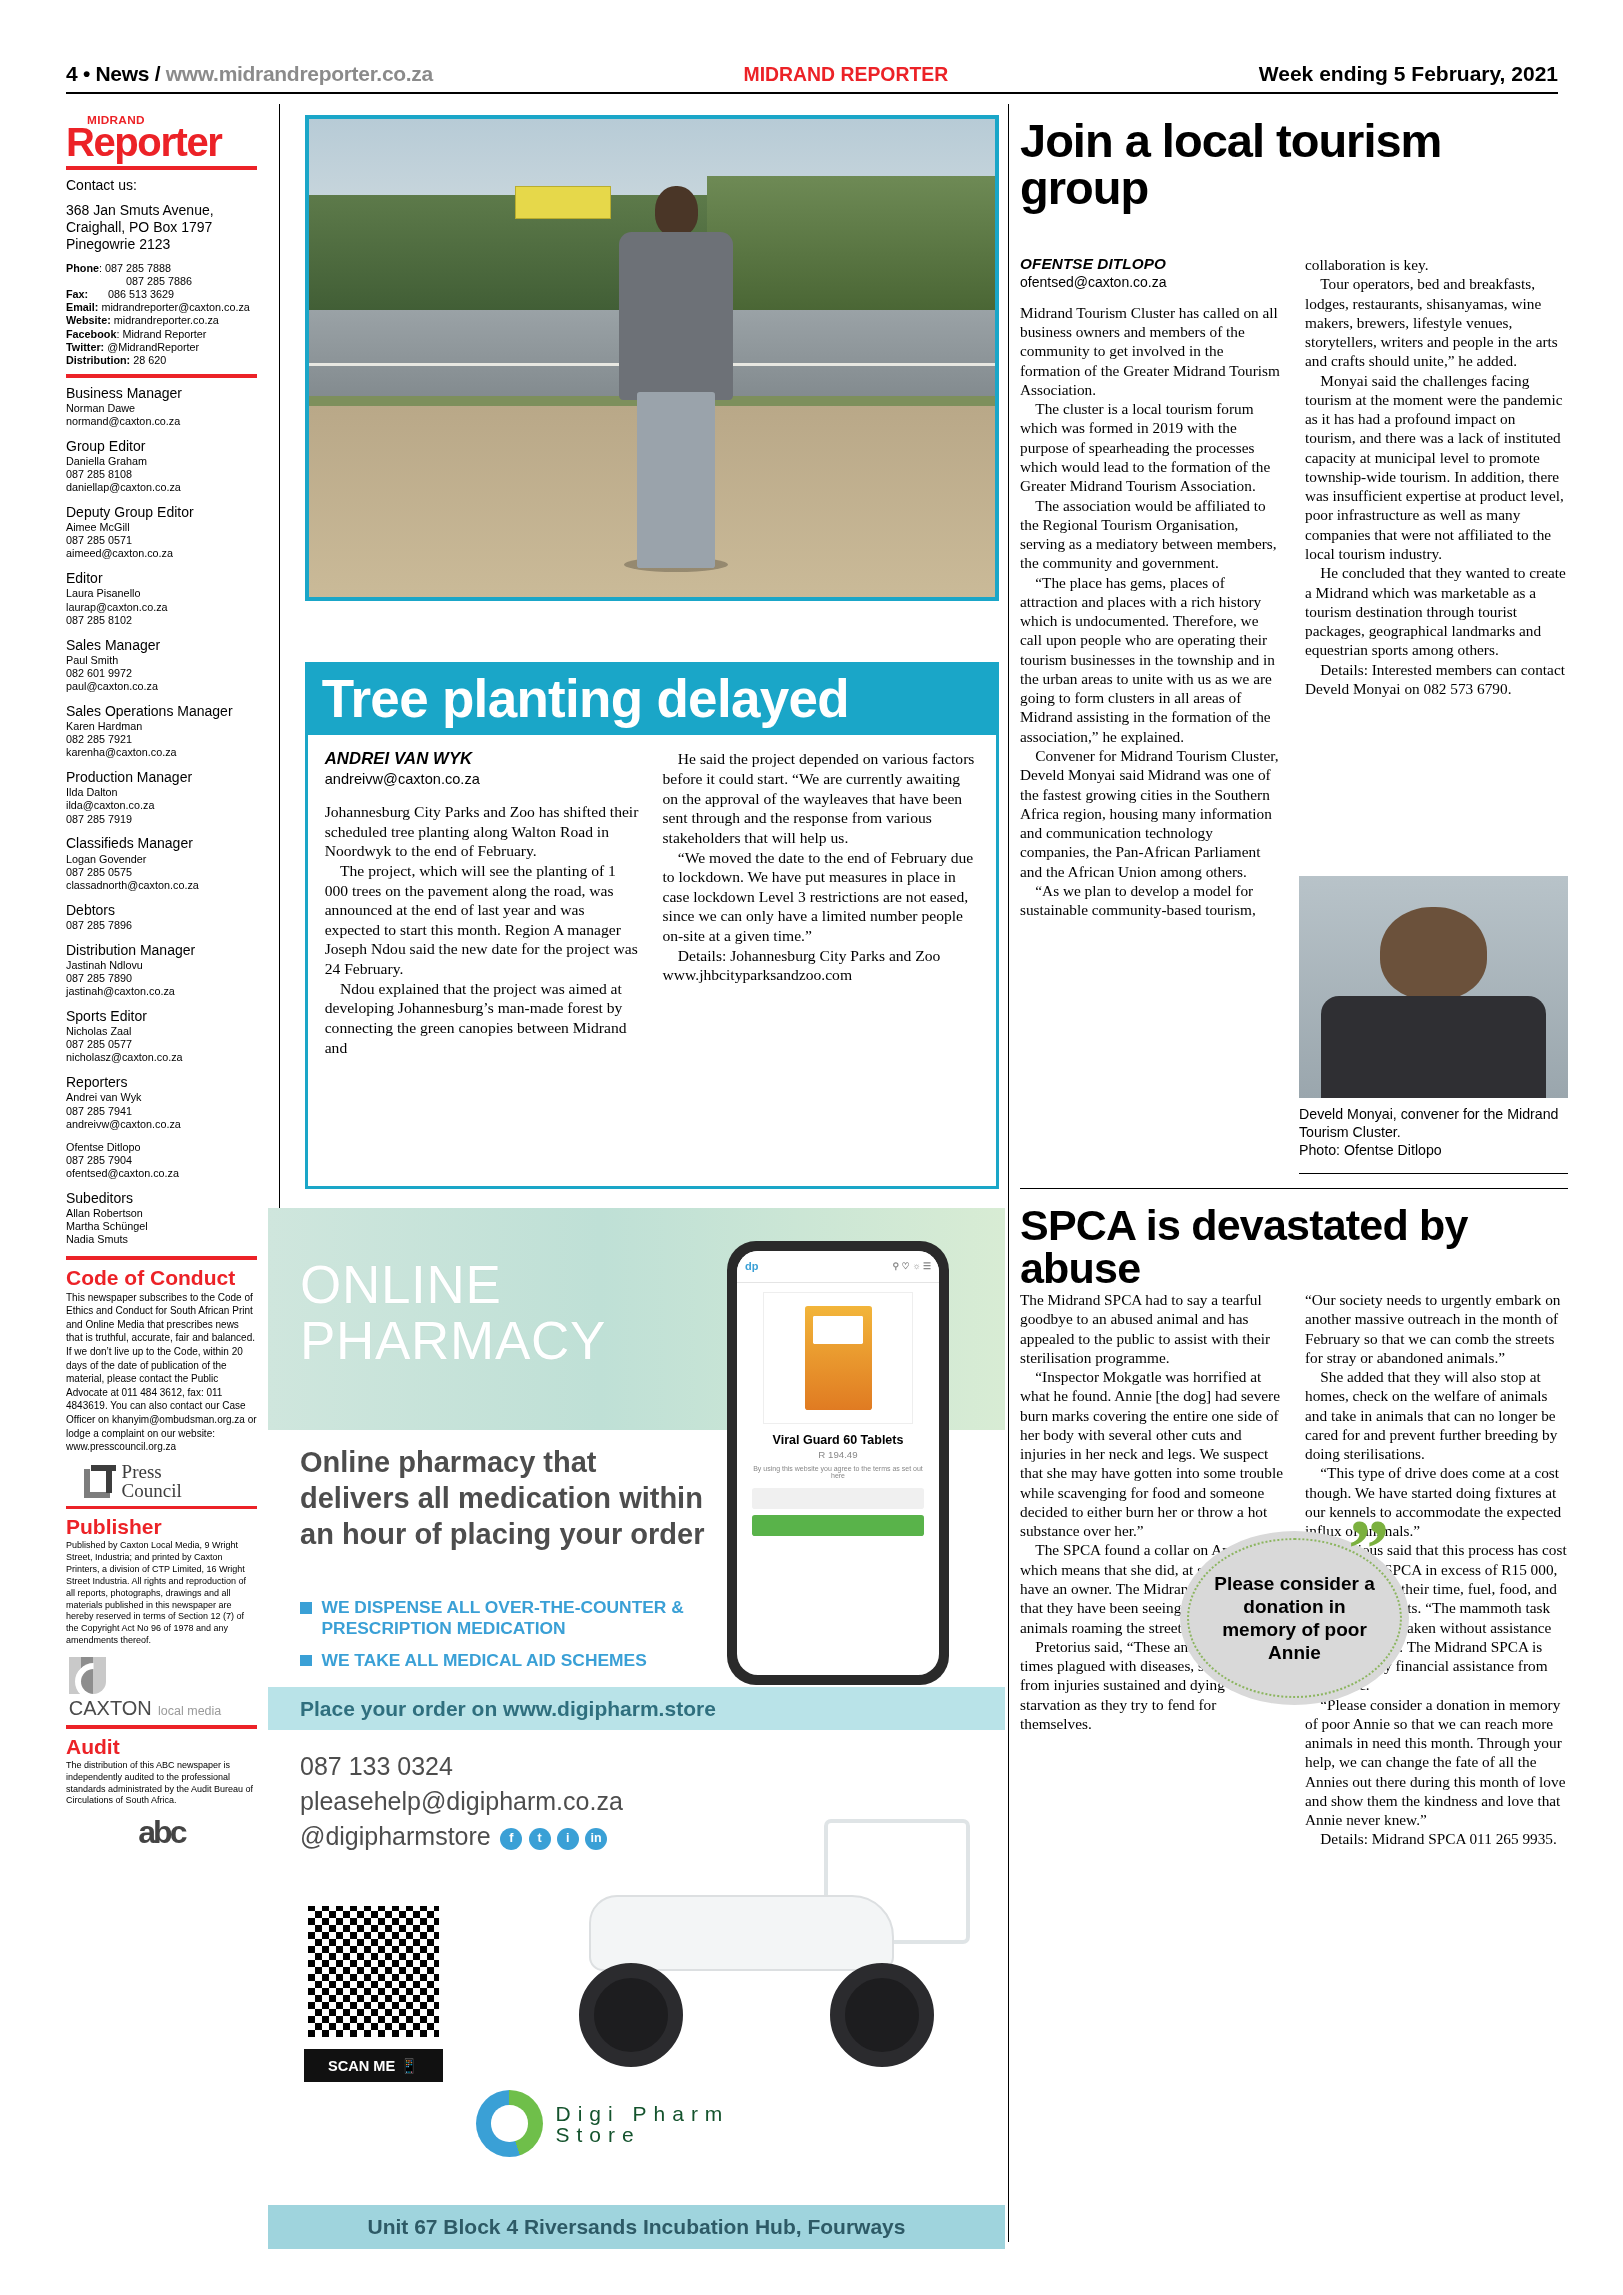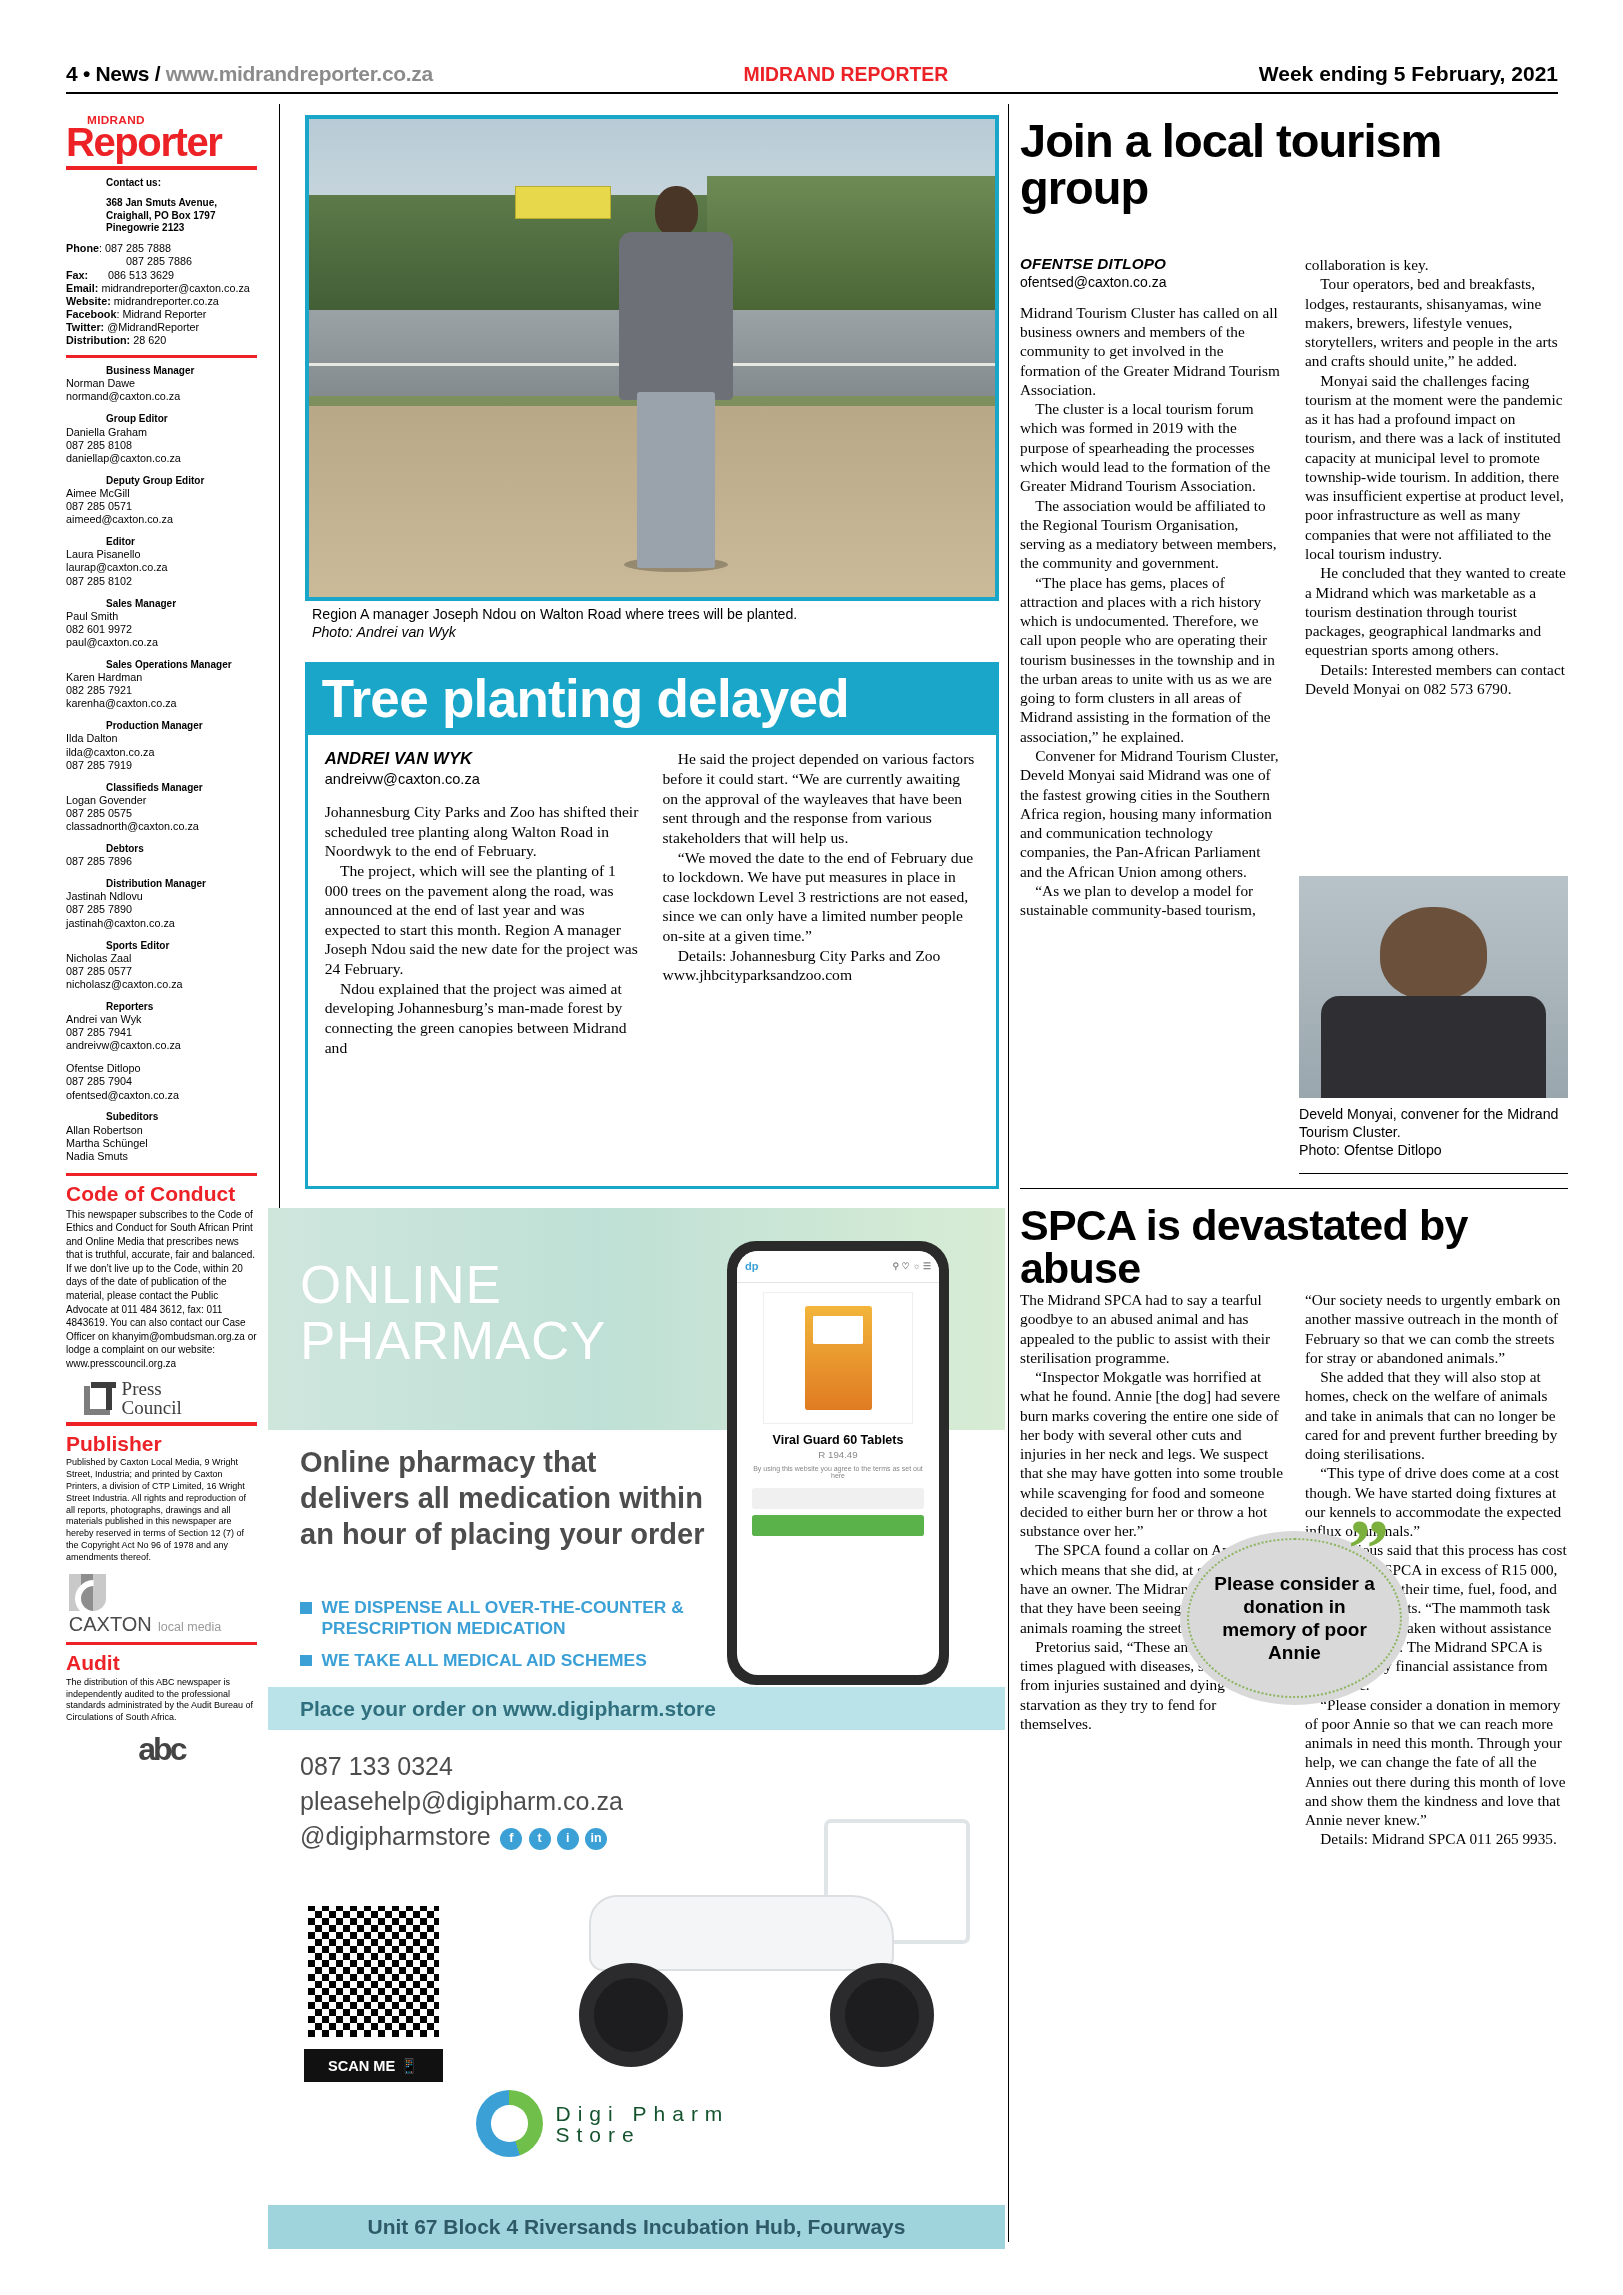--- a/index.html
+++ b/index.html
@@ -31,21 +31,21 @@
     margin-left:21px; line-height:1;
   }
   .logo-rep{
     font-size:40px; font-weight:bold; color:#ec2227; line-height:.92;
     letter-spacing:-1.4px; margin-top:-2.8px;
   }
   .redline{ height:3.5px; background:#ec2227; margin:5.6px 0 7px 0; }
   .rail p{ font-size:10.8px; line-height:1.22; }
   .rail .lbl{ font-weight:bold; }
   .rail .blk{ margin-bottom:9.7px; }
-  .rail .hdr{ font-weight:bold; font-size:10px;margin-left:40px; }
+  .rail .hdr{ font-weight:normal; font-size:14px; }
   .rail .sm{ font-size:10.8px; line-height:1.22; }
   .section-title{ color:#ec2227; font-weight:bold; font-size:21px; line-height:1.05; margin-bottom:2.1px;}
   .body-sm{ font-size:10px; line-height:1.36; }
   .body-xs{ font-size:9px; line-height:1.32; }
 
   .press-logo{ display:flex; align-items:center; gap:5.6px; margin:9.7px 0 4.2px 18px; }
   .press-mark{ width:32px; height:33px; position:relative; }
   .press-mark i{ position:absolute; display:block; background:#7d7d7d; }
   .press-mark .i1{ left:0; top:4.2px; width:6.2px; height:29px; }
   .press-mark .i2{ left:0; top:27px; width:26px; height:6.2px; }
@@ -437,24 +437,20 @@
     <div class="grass"></div>
     <div class="dirt"></div>
     <div class="person">
       <div class="p-shadow"></div>
       <div class="p-head"></div>
       <div class="p-shirt"></div>
       <div class="p-pants"></div>
     </div>
   </div>
 
-  <div class="caption">
-    <span>Region A manager Joseph Ndou on Walton Road where trees will be planted.</span><br>
-    <span class="it">Photo: Andrei van Wyk</span>
-  </div>
 
   <div class="hero-head">Tree planting delayed</div>
 
   <div class="art-box">
     <div style="flex:1">
       <div class="byline">ANDREI VAN WYK</div>
       <div class="byemail">andreivw@caxton.co.za</div>
       <div class="col-txt" id="lead-col1">
           <p class="first">Johannesburg City Parks and Zoo has shifted their scheduled tree planting along Walton Road in Noordwyk to the end of February.</p>
           <p>The project, which will see the planting of 1 000 trees on the pavement along the road, was announced at the end of last year and was expected to start this month. Region A manager Joseph Ndou said the new date for the project was 24 February.</p>

